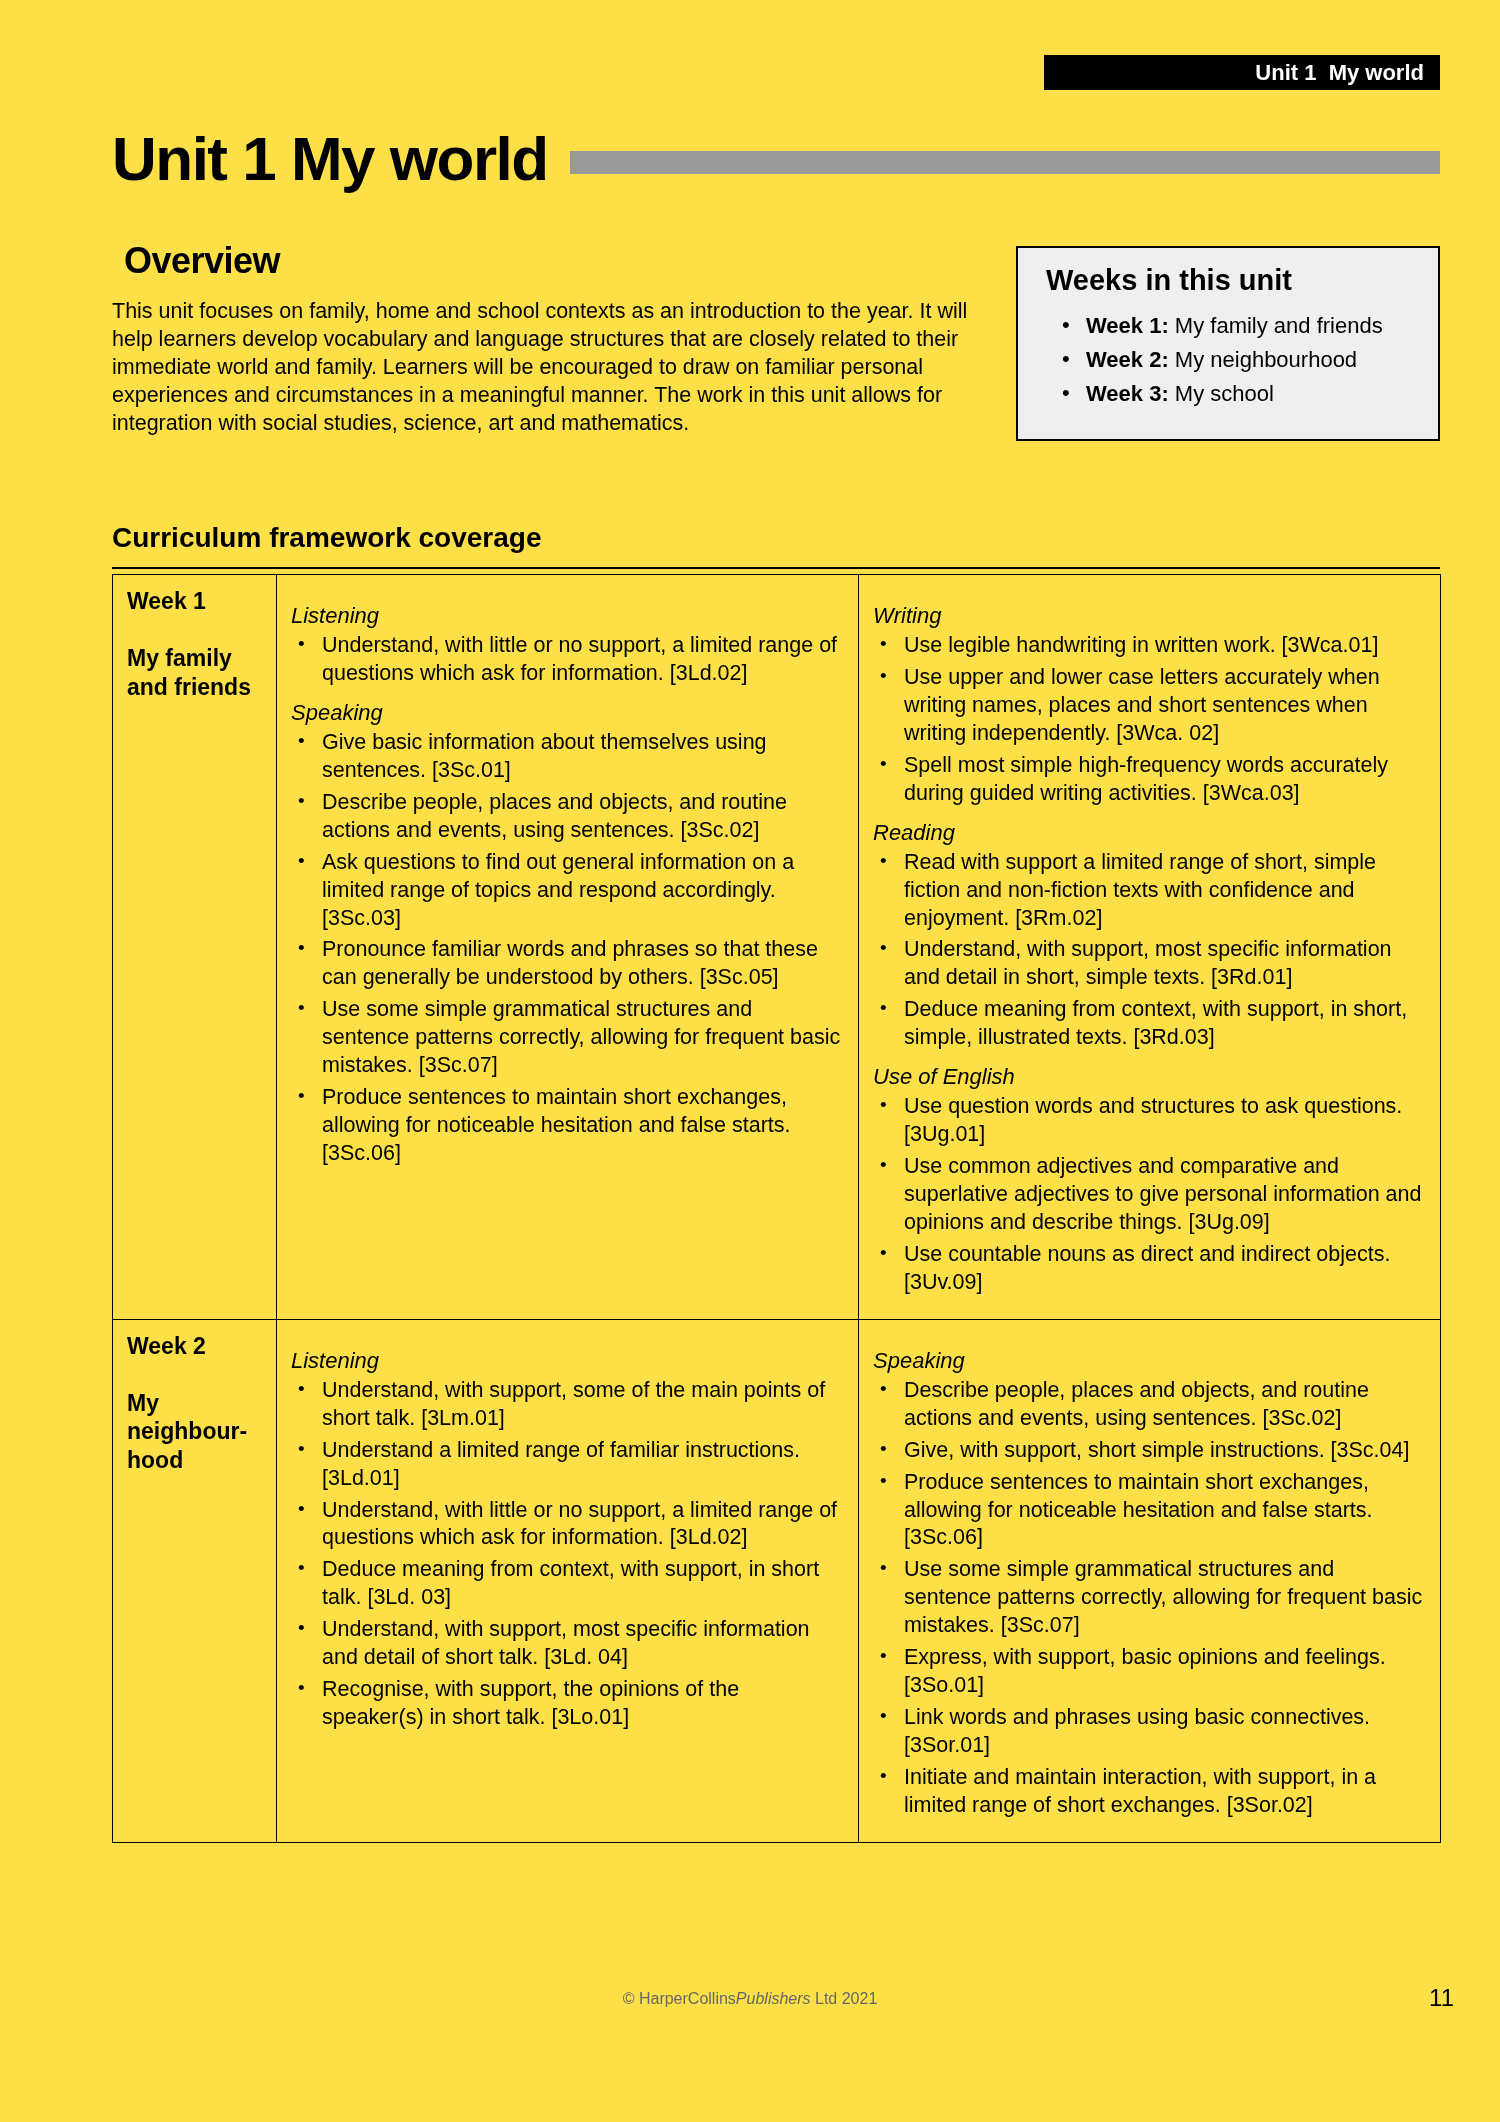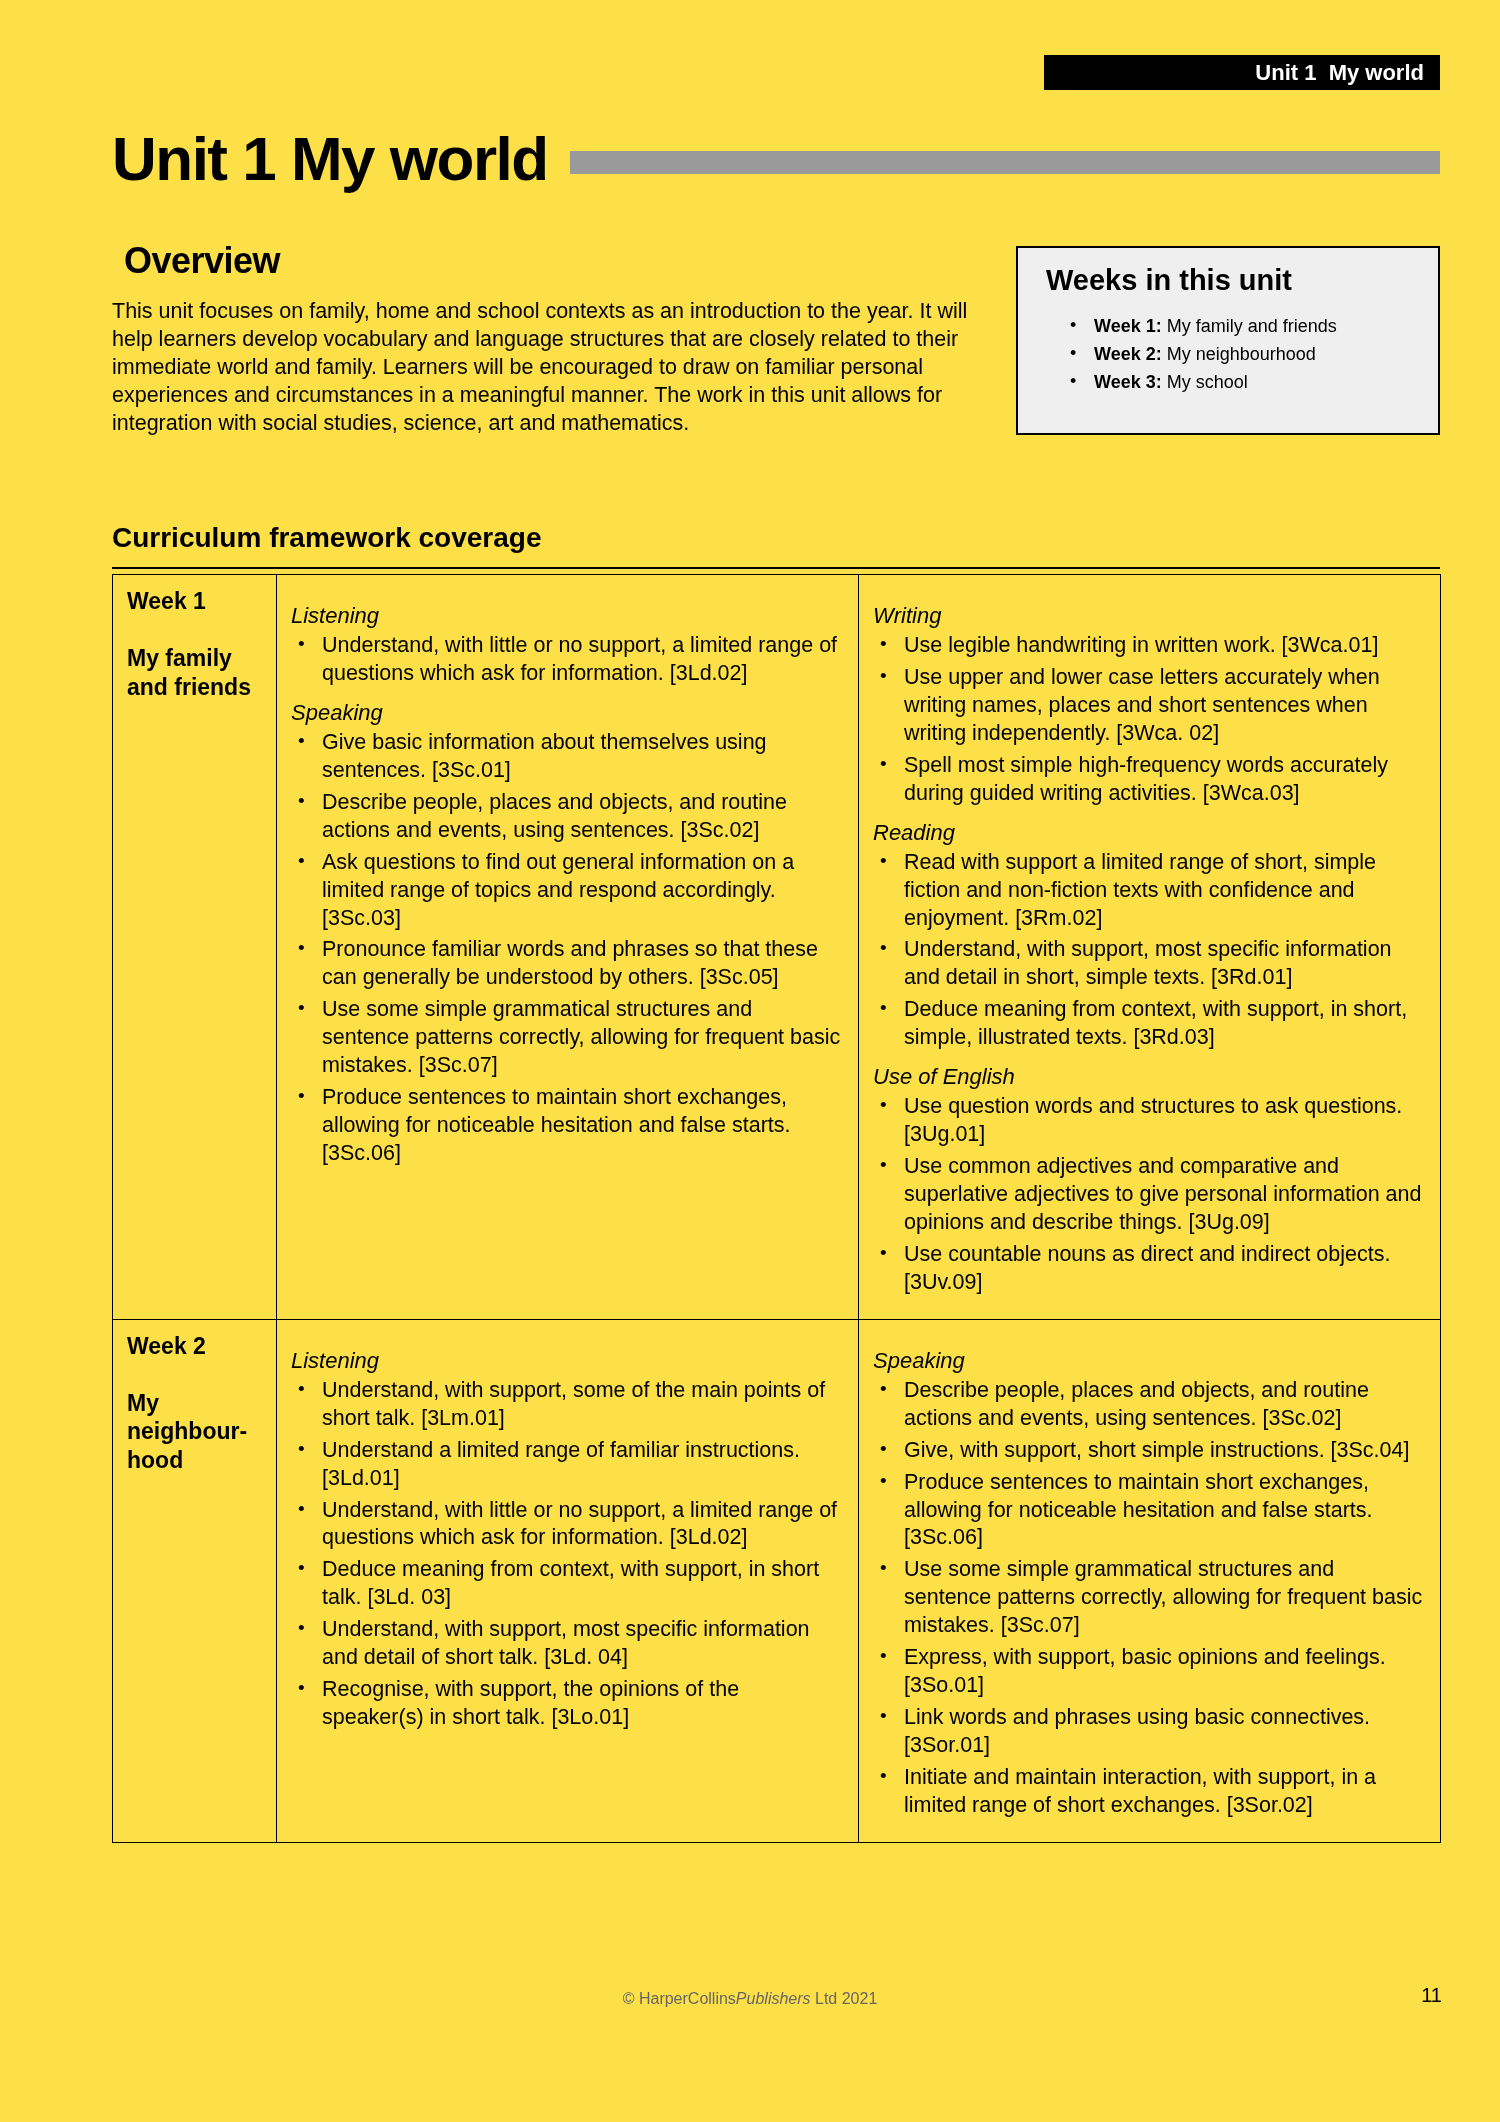--- a/index.html
+++ b/index.html
@@ -49,21 +49,21 @@
   .overview p{margin:0;font-size:21.5px;line-height:1.3;}
 
   
   .weeks-box{
     position:absolute;top:246px;right:60px;width:424px;
     border:2px solid var(--border);
     background:var(--weeks-box-bg);
     padding:16px 20px 20px 28px;
   }
   .weeks-box h3{margin:0 0 12px 0;font-size:29px;font-weight:800;}
-  .weeks-list{list-style:none;margin:16px;padding:0;font-size:18px;line-height:1.55;}
+  .weeks-list{list-style:none;margin:8px;padding:0;font-size:22px;line-height:1.55;}
   .weeks-list li{position:relative;padding-left:32px;}
   .weeks-list li::before{content:"\2022";position:absolute;left:8px;top:-1px;}
 
   
   .framework-heading{position:absolute;top:522px;left:112px;margin:0;font-size:28px;font-weight:800;}
   .pre-table-rule{position:absolute;top:567px;left:112px;width:1328px;height:2px;background:var(--border);}
   .framework-table{
     position:absolute;top:574px;left:112px;width:1328px;
     border-collapse:collapse;table-layout:fixed;
   }
@@ -79,21 +79,21 @@
   .section-label:first-child{margin-top:20px;}
   .bullet-list{list-style:none;margin:0;padding:0;font-size:21.5px;line-height:1.3;}
   .bullet-list li{position:relative;padding-left:31px;margin:2px 0 4px 0;}
   .bullet-list li::before{content:"\2022";position:absolute;left:7px;top:0px;font-size:19px;}
 
   
   .footer-copyright{
     position:absolute;top:1990px;left:0;width:100%;
     text-align:center;font-size:16px;color:var(--footer-text);
   }
-  .page-number{position:absolute;top:1984px;right:58px;font-size:20px;color:#000;}
+  .page-number{position:absolute;top:1984px;right:46px;font-size:24px;color:#000;}
 </style>
 </head>
 <body>
 
 <div class="page">
 
   <div class="header-tab">Unit 1  My world</div>
 
   <div class="title-row">
     <h1 class="page-title">Unit 1 My world</h1>

